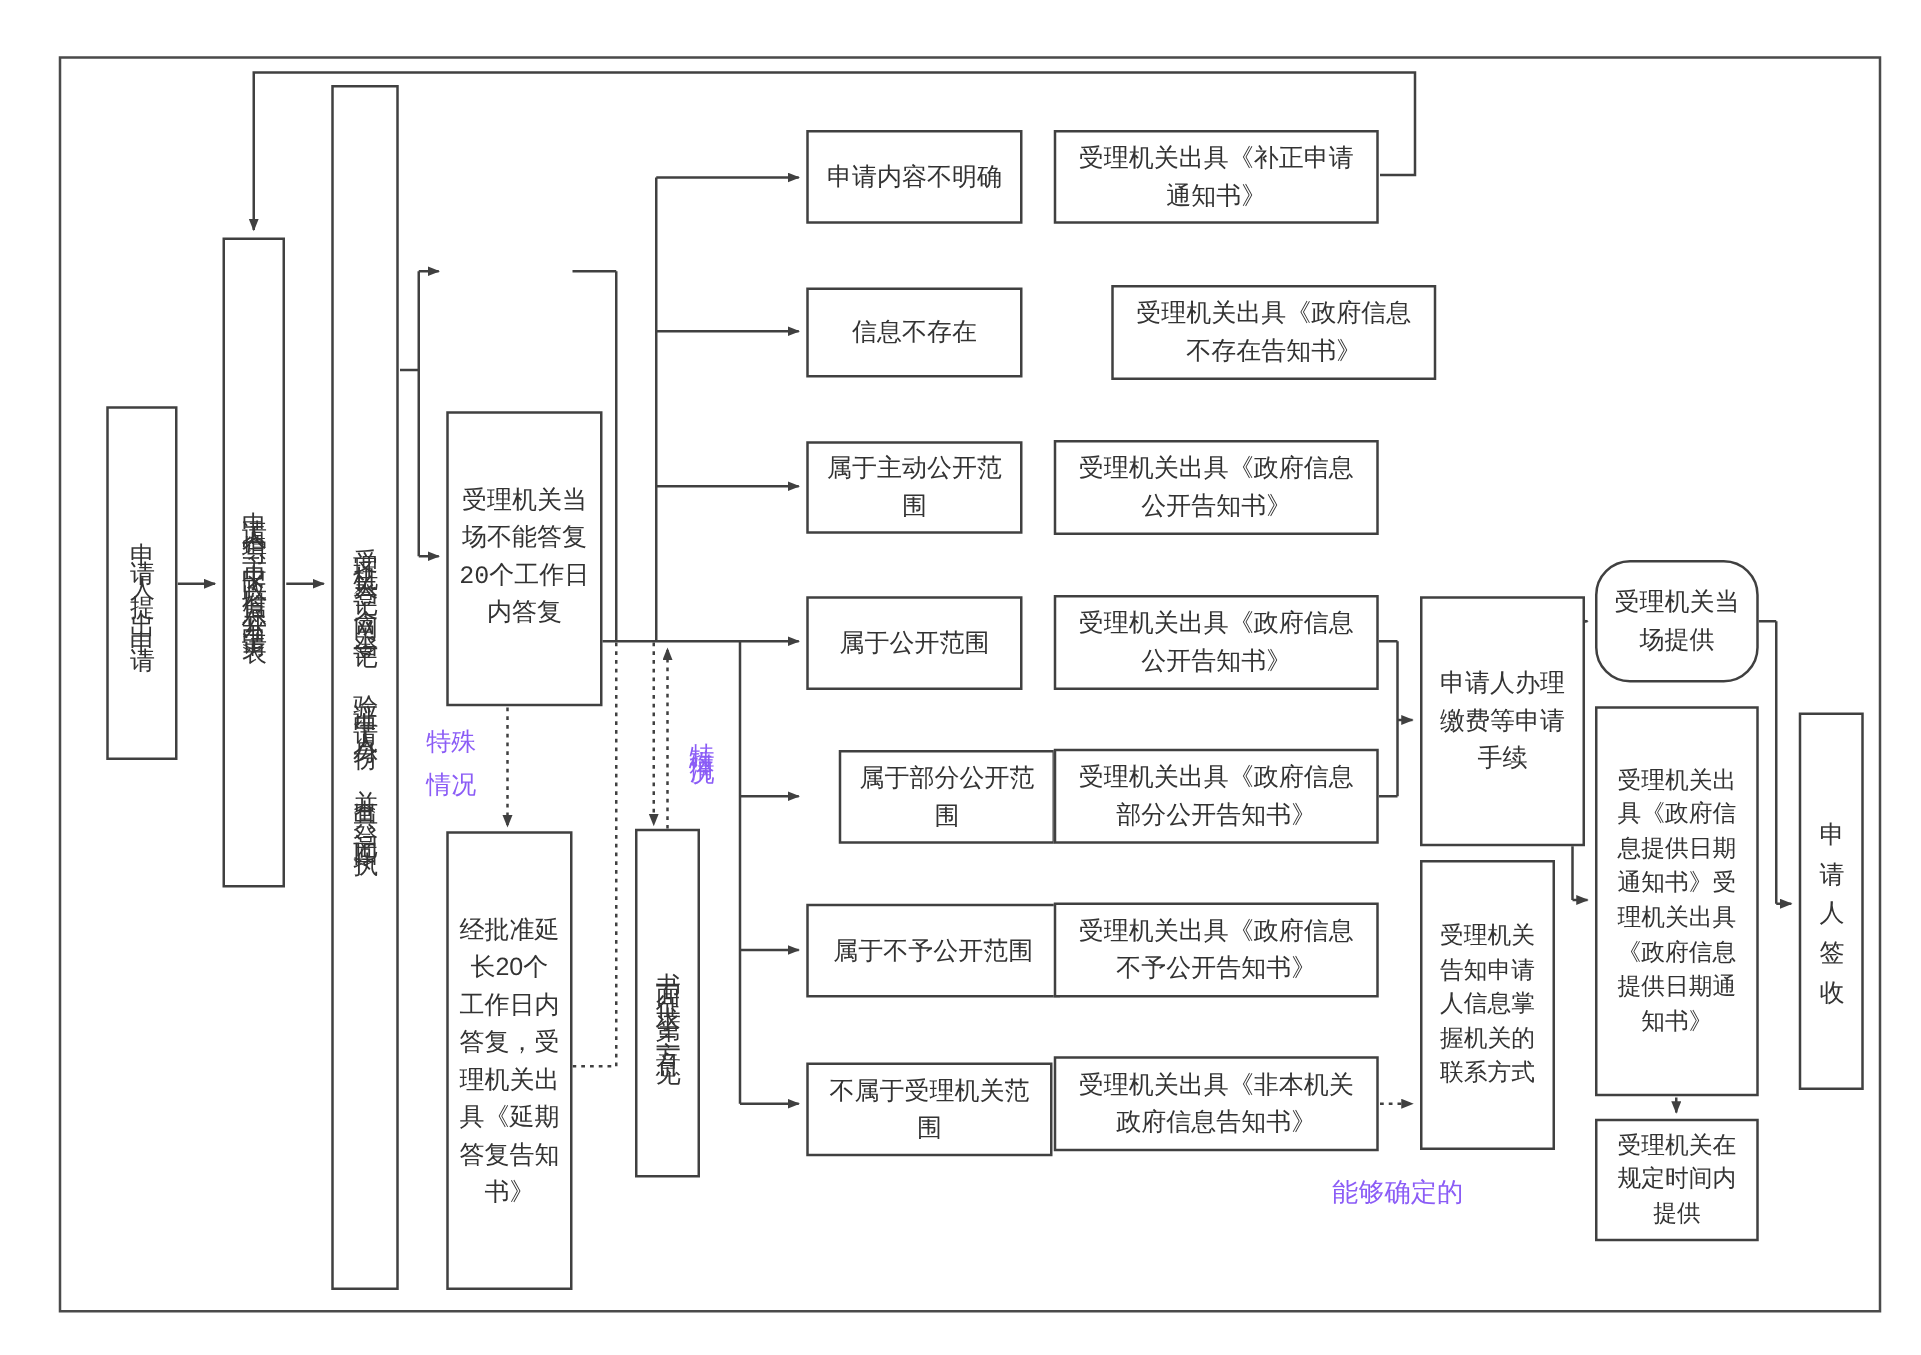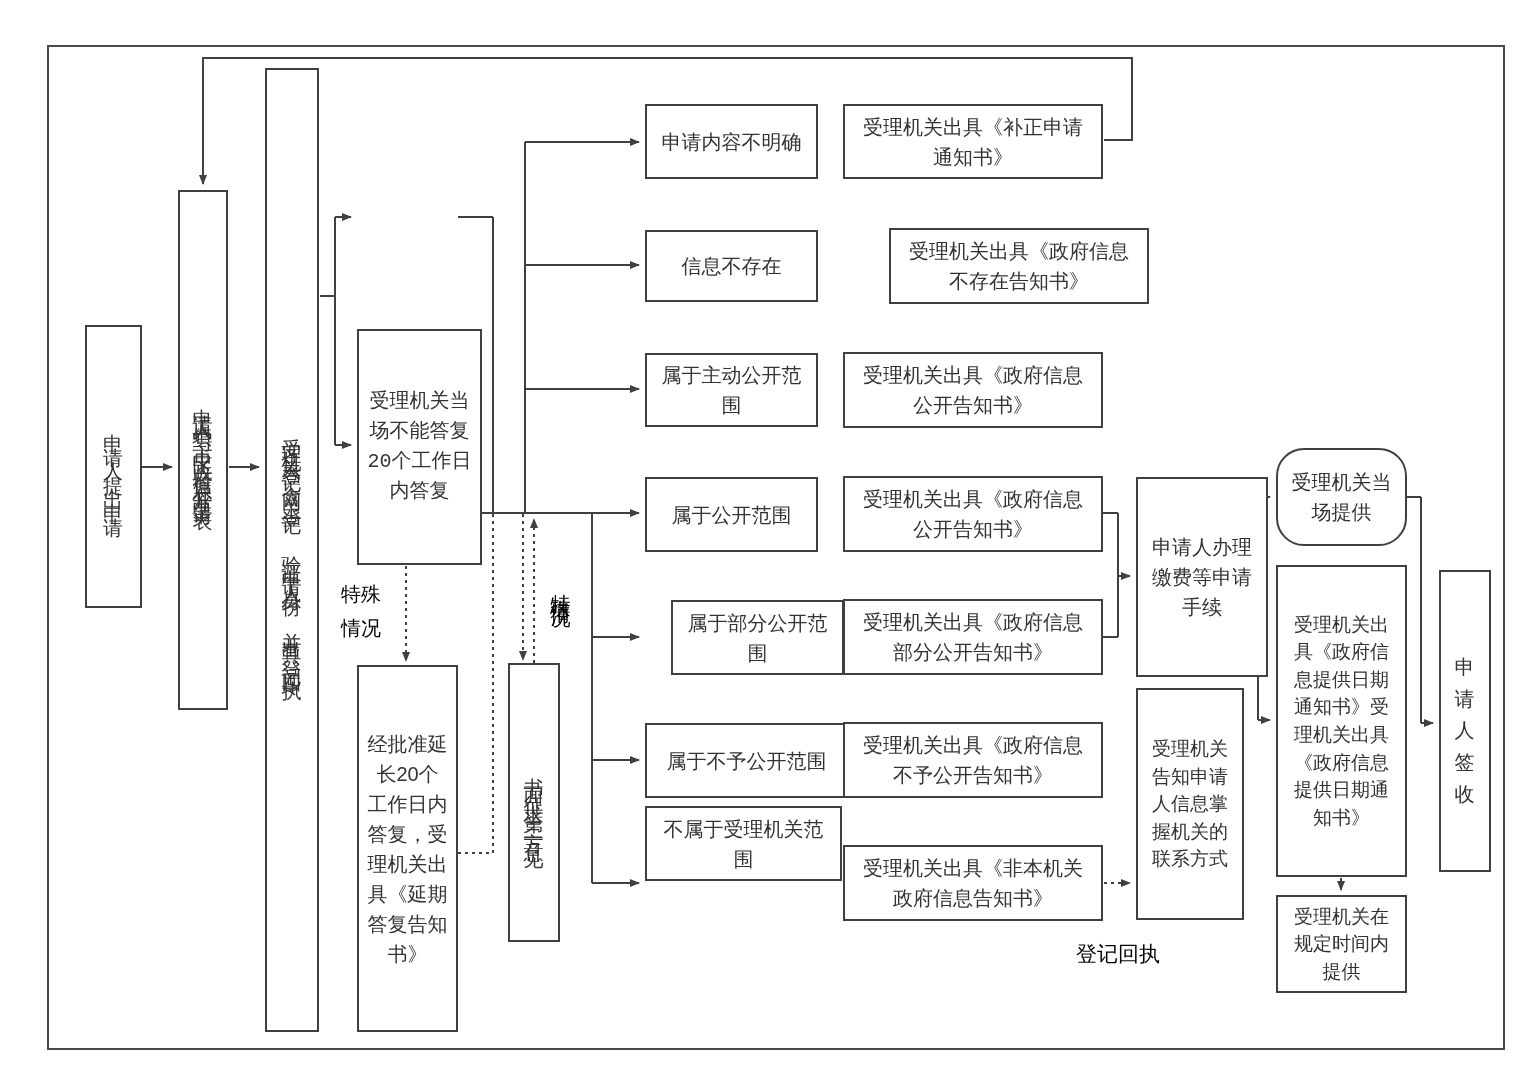--- a/index.html
+++ b/index.html
@@ -26,21 +26,21 @@
     font-size:20px;line-height:1.5;
     color:#333333;
   }
   .v{
     writing-mode:vertical-rl;
     text-orientation:mixed;
     line-height:1.2;
   }
   .label{
     position:absolute;background:transparent;border:none;
-    font-size:20px;color:#000000;text-align:center;
+    font-size:20px;color:#8b5cf6;text-align:center;
   }
   .label.v{writing-mode:vertical-rl;text-orientation:mixed;}
 </style>
 </head>
 <body>
 
 <div id="stage">
 
   <div id="frame"></div>
 
@@ -96,21 +96,21 @@
   <div class="node" style="left:357px;top:665px;width:101px;height:367px;padding:2px 8px;">经批准延长20个工作日内答复，受理机关出具《延期答复告知书》</div>
 
   <div class="node v" style="left:508px;top:663px;width:52px;height:279px;letter-spacing:9px;">书面征求第三方意见</div>
 
   <div class="node" style="left:645px;top:104px;width:173px;height:75px;padding:2px 10px;">申请内容不明确</div>
   <div class="node" style="left:645px;top:230px;width:173px;height:72px;padding:2px 10px;">信息不存在</div>
   <div class="node" style="left:645px;top:353px;width:173px;height:74px;padding:2px 10px;">属于主动公开范围</div>
   <div class="node" style="left:645px;top:477px;width:173px;height:75px;padding:2px 10px;">属于公开范围</div>
   <div class="node" style="left:645px;top:600px;width:173px;height:75px;padding:2px 10px;margin-left:26px;">属于部分公开范围</div>
   <div class="node" style="left:645px;top:723px;width:203px;height:75px;padding:2px 10px;">属于不予公开范围</div>
-  <div class="node" style="left:645px;top:806px;width:197px;height:75px;padding:2px 10px;">不属于受理机关范围</div>
+  <div class="node" style="left:645px;top:850px;width:197px;height:75px;padding:2px 10px;">不属于受理机关范围</div>
 
   <div class="node" style="left:843px;top:104px;width:260px;height:75px;padding:2px 12px;">受理机关出具《补正申请通知书》</div>
   <div class="node" style="left:843px;top:228px;width:260px;height:76px;padding:2px 12px;margin-left:46px;">受理机关出具《政府信息不存在告知书》</div>
   <div class="node" style="left:843px;top:352px;width:260px;height:76px;padding:2px 12px;">受理机关出具《政府信息公开告知书》</div>
   <div class="node" style="left:843px;top:476px;width:260px;height:76px;padding:2px 12px;">受理机关出具《政府信息公开告知书》</div>
   <div class="node" style="left:843px;top:599px;width:260px;height:76px;padding:2px 12px;">受理机关出具《政府信息部分公开告知书》</div>
   <div class="node" style="left:843px;top:722px;width:260px;height:76px;padding:2px 12px;">受理机关出具《政府信息不予公开告知书》</div>
   <div class="node" style="left:843px;top:845px;width:260px;height:76px;padding:2px 12px;">受理机关出具《非本机关政府信息告知书》</div>
 
   <div class="node" style="left:1136px;top:477px;width:132px;height:200px;padding:2px 10px;">申请人办理缴费等申请手续</div>
@@ -122,15 +122,15 @@
   <div class="node" style="left:1276px;top:565px;width:131px;height:312px;padding:2px 8px;font-size:19px;line-height:1.45;">受理机关出具《政府信息提供日期通知书》受理机关出具《政府信息提供日期通知书》</div>
 
   <div class="node" style="left:1276px;top:895px;width:131px;height:98px;padding:2px 8px;font-size:19px;line-height:1.45;">受理机关在规定时间内提供</div>
 
   <div class="node v" style="left:1439px;top:570px;width:52px;height:302px;letter-spacing:32px;">申请人签收</div>
 
   <div class="label" style="left:333px;top:577px;width:56px;line-height:1.7;">特殊情况</div>
 
   <div class="label v" style="left:549px;top:528px;height:120px;letter-spacing:5px;">特殊情况</div>
 
-  <div class="label" style="left:1053px;top:940px;width:130px;font-size:21px;">登记回执</div>
+  <div class="label" style="left:1053px;top:940px;width:130px;font-size:21px;">能够确定的</div>
 
 </div>
 
 </body></html>

